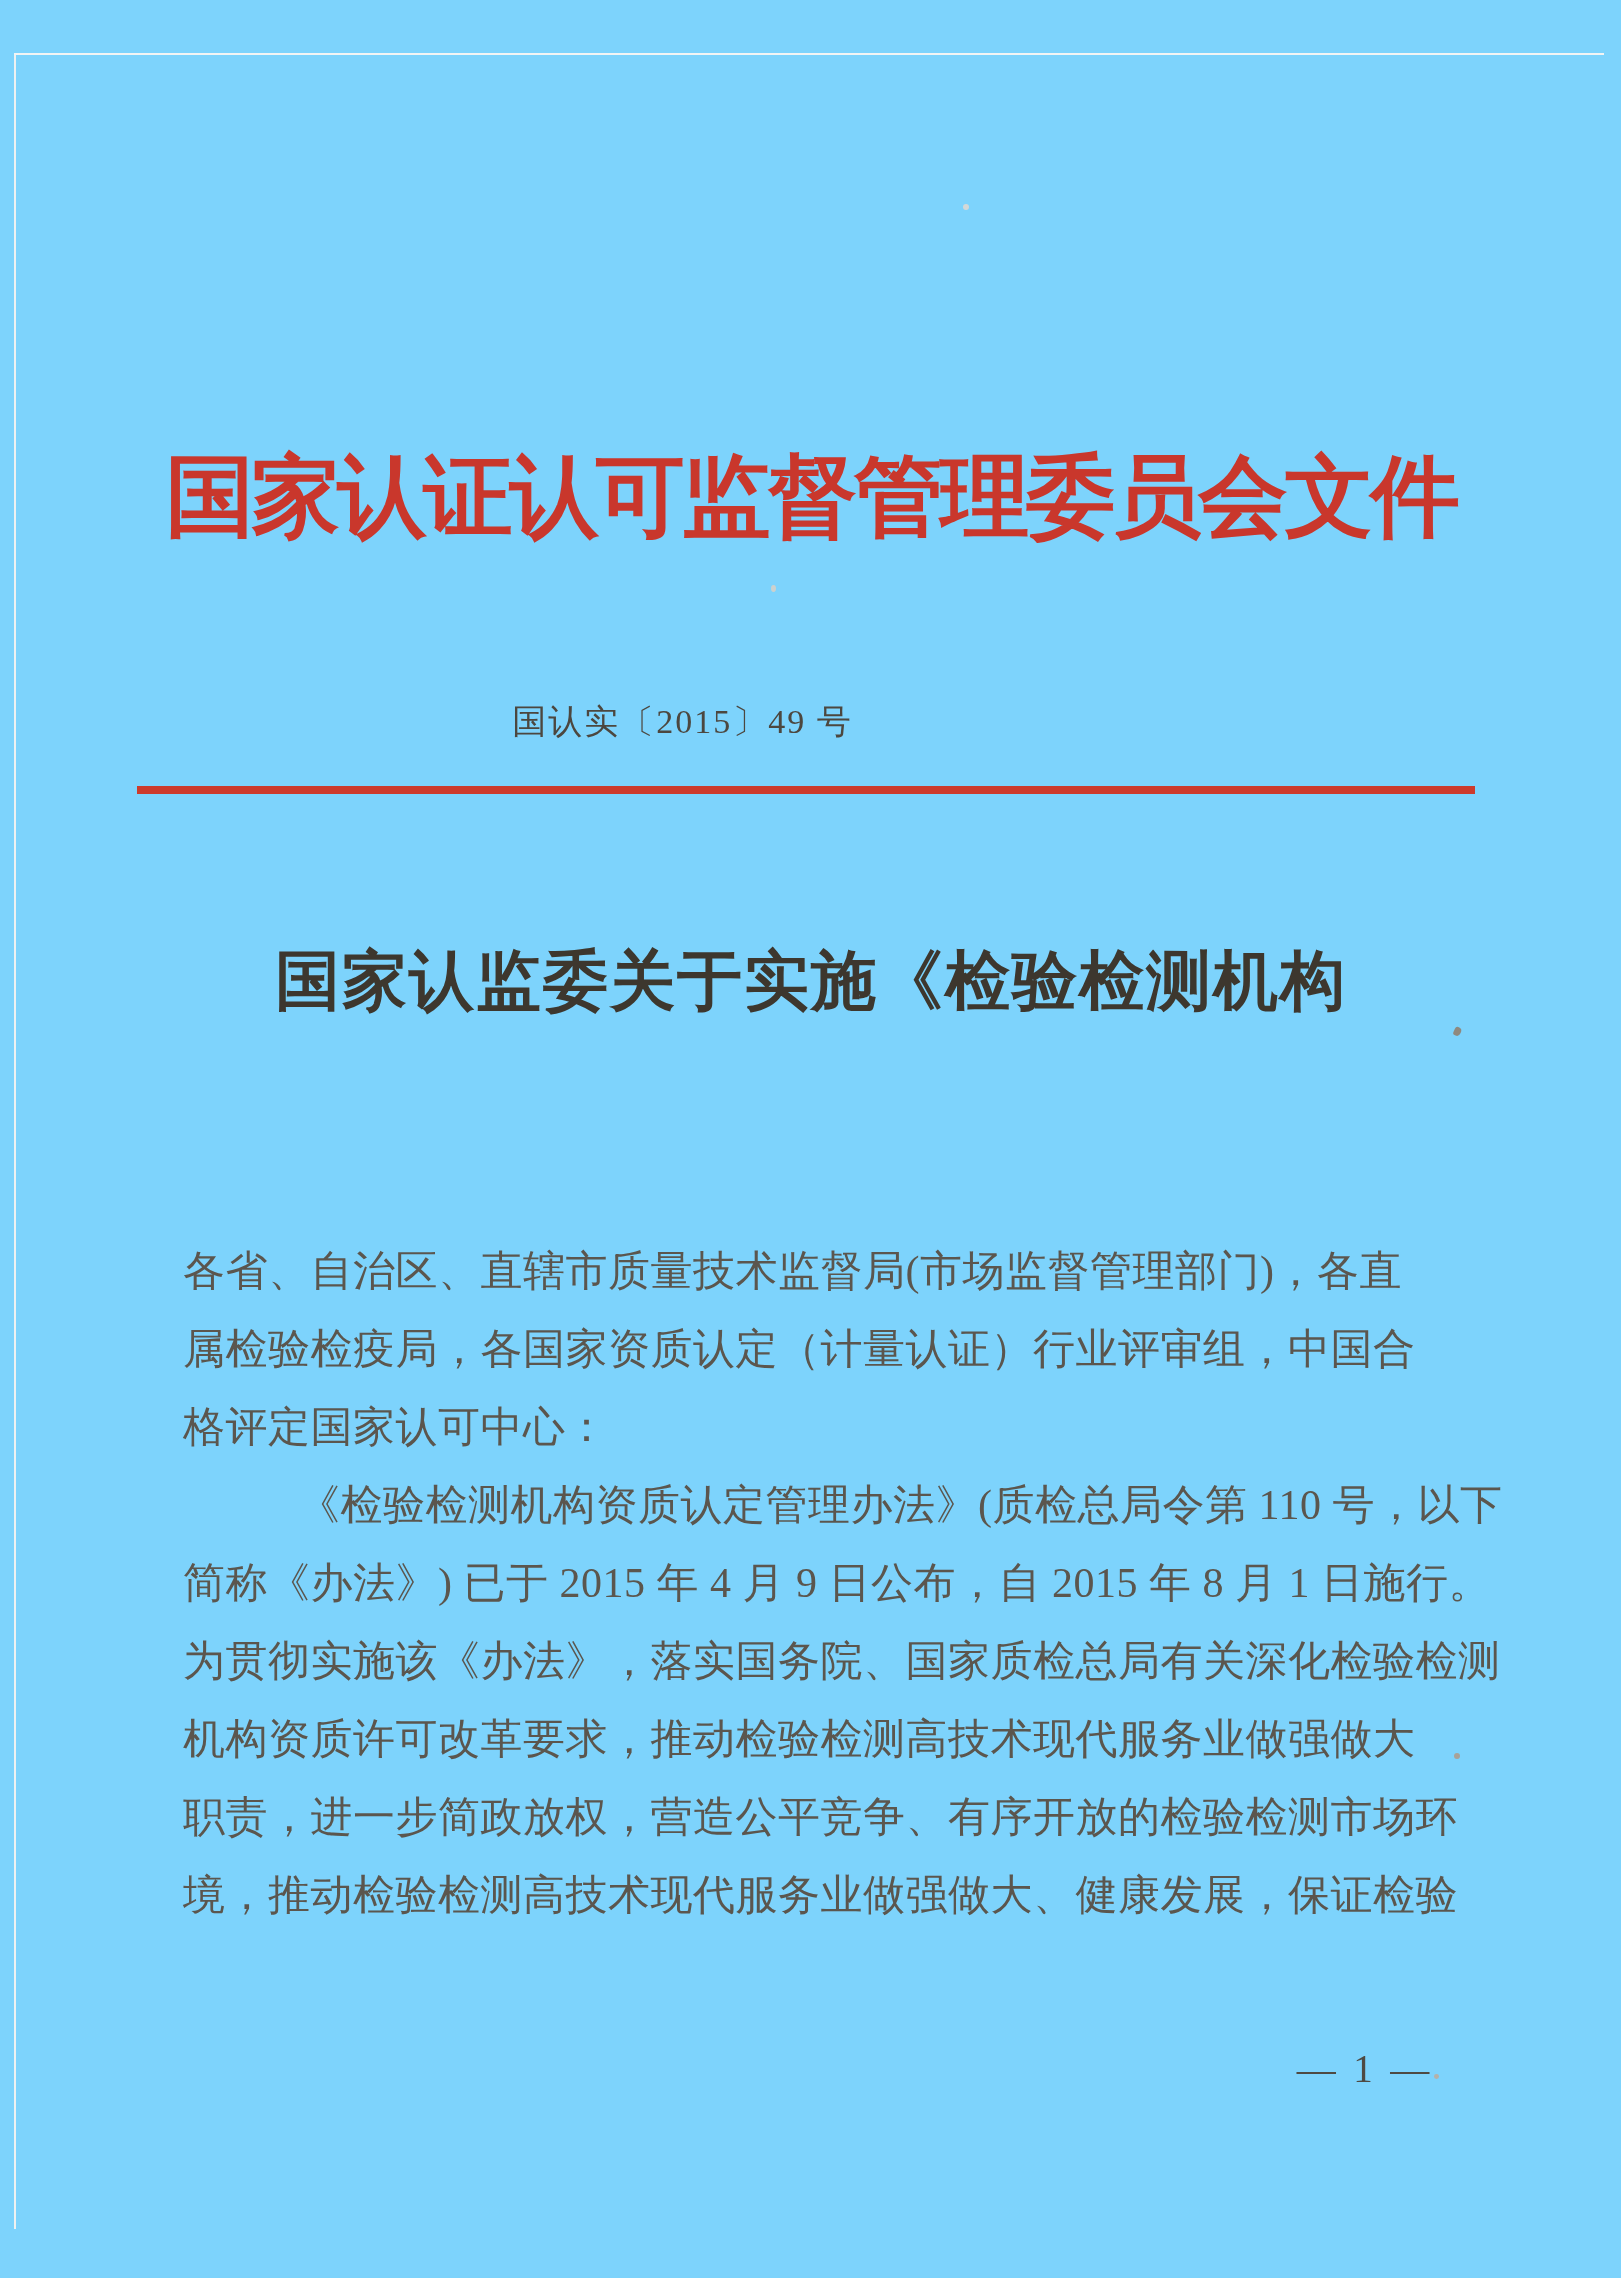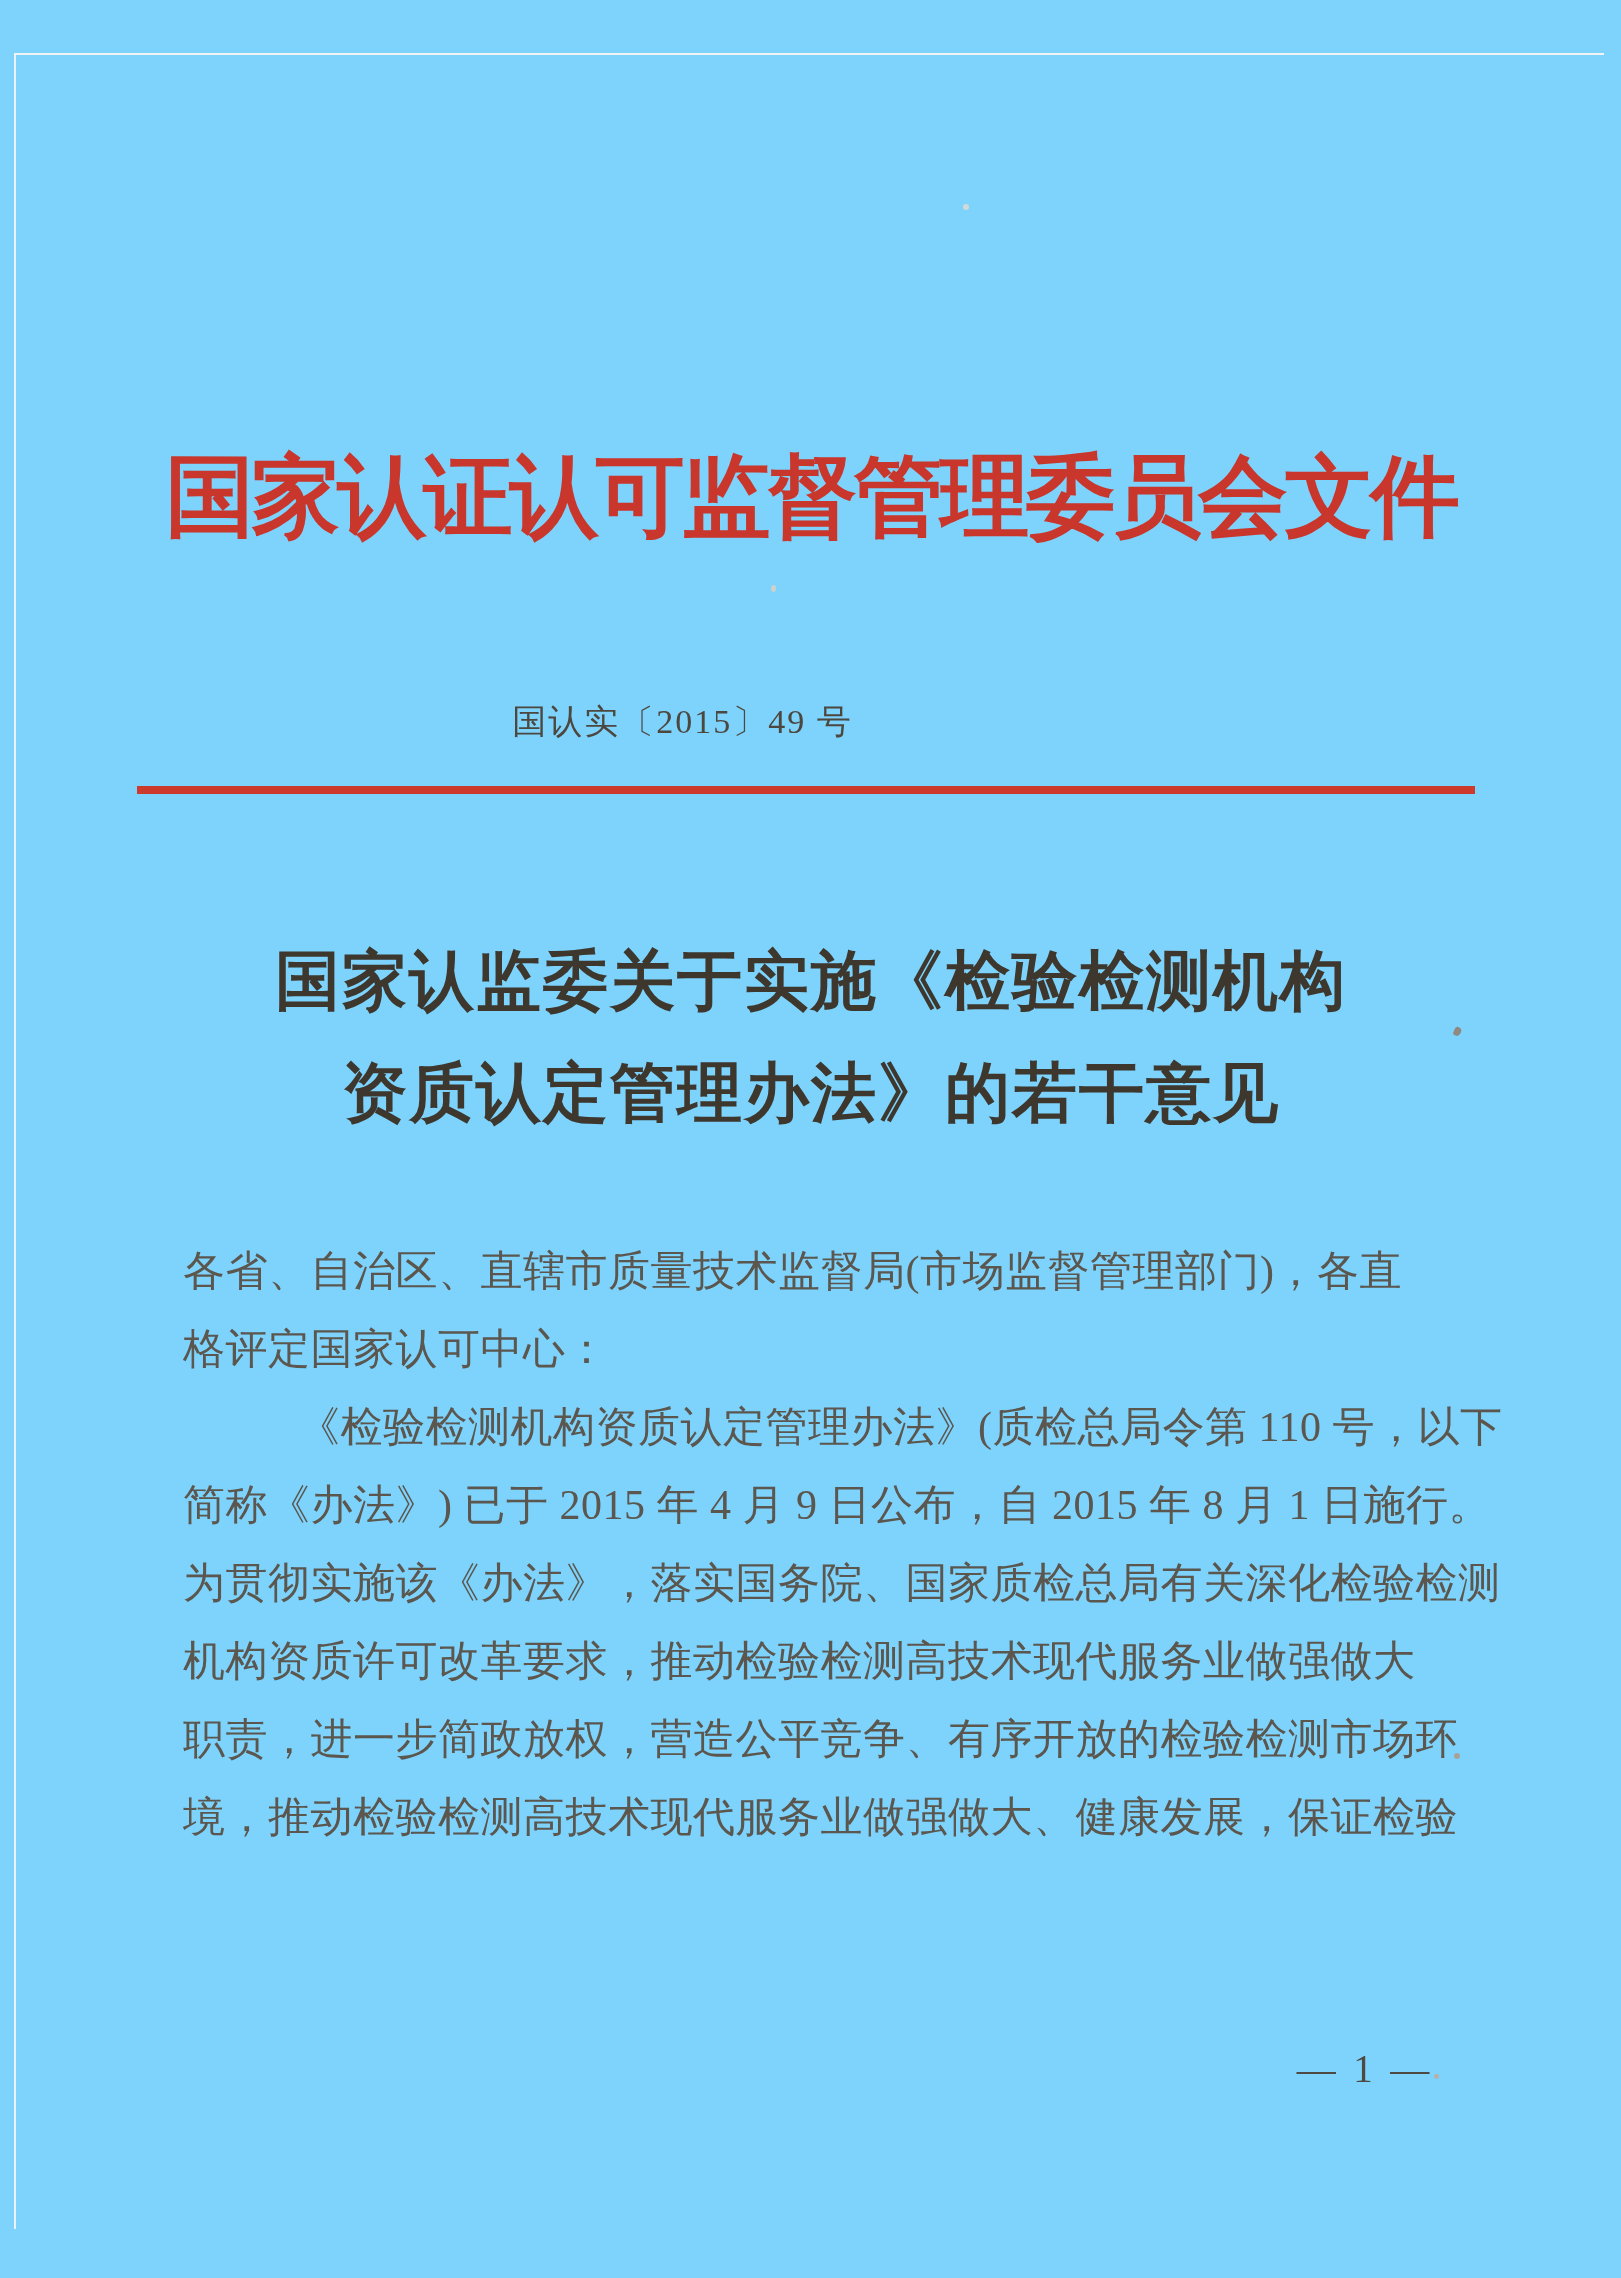--- a/index.html
+++ b/index.html
@@ -136,25 +136,25 @@
   <div class="page-edge-top"></div>
 
   <div class="org-banner">国家认证认可监督管理委员会文件</div>
 
   <div class="doc-number">国认实〔2015〕49 号</div>
 
   <div class="red-rule"></div>
 
   <div class="doc-title">
     <div class="title-line">国家认监委关于实施《检验检测机构</div>
-    <div class="title-line">资质认定管理办法》的若干意见</div>
   </div>
 
   <div class="doc-body">
     <div class="body-line">各省、自治区、直辖市质量技术监督局(市场监督管理部门)，各直</div>
+    <div class="body-line">属检验检疫局，各国家资质认定（计量认证）行业评审组，中国合</div>
     <div class="body-line">格评定国家认可中心：</div>
     <div class="body-line indent">《检验检测机构资质认定管理办法》(质检总局令第 110 号，以下</div>
     <div class="body-line">简称《办法》) 已于 2015 年 4 月 9 日公布，自 2015 年 8 月 1 日施行。</div>
     <div class="body-line">为贯彻实施该《办法》，落实国务院、国家质检总局有关深化检验检测</div>
     <div class="body-line">机构资质许可改革要求，推动检验检测高技术现代服务业做强做大</div>
     <div class="body-line">职责，进一步简政放权，营造公平竞争、有序开放的检验检测市场环</div>
     <div class="body-line">境，推动检验检测高技术现代服务业做强做大、健康发展，保证检验</div>
   </div>
 
   <div class="page-number">— 1 —</div>

